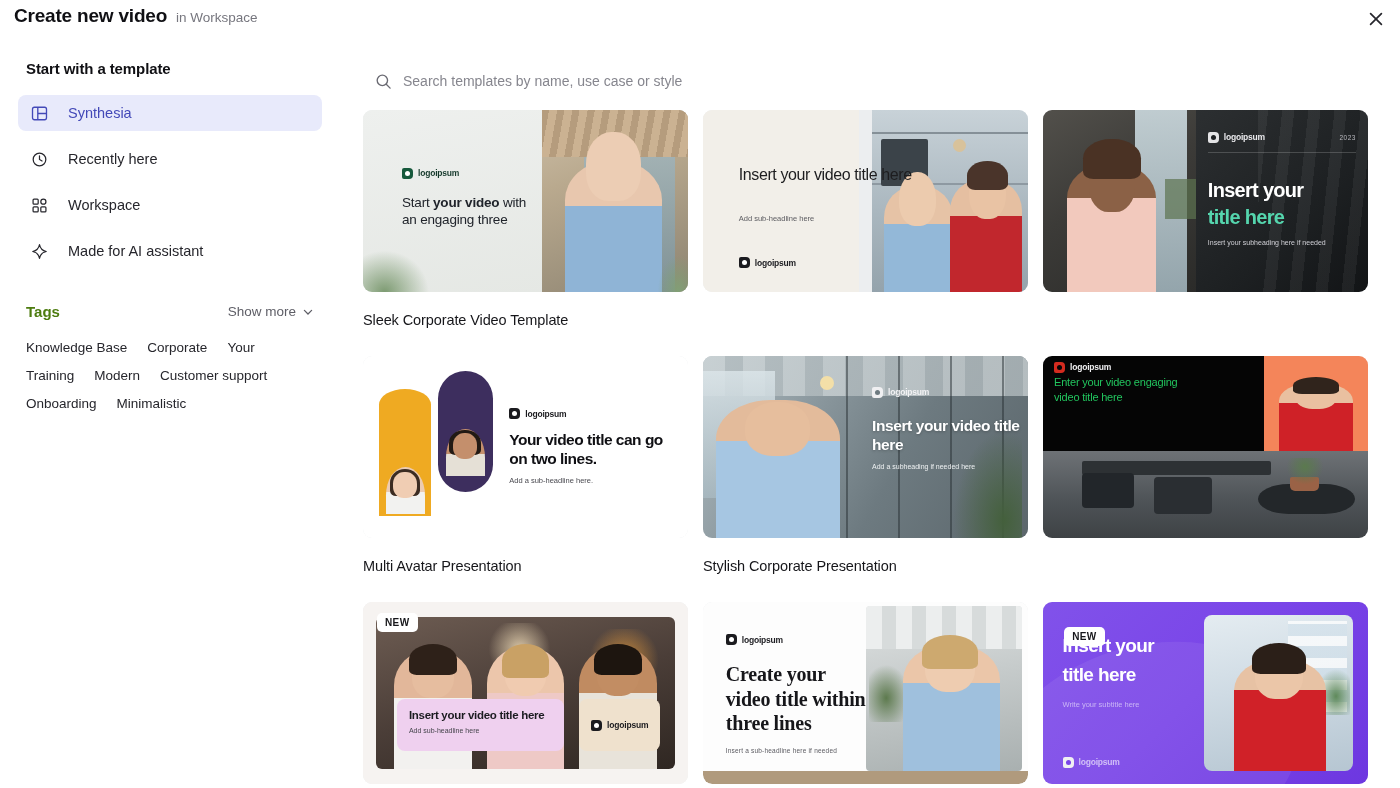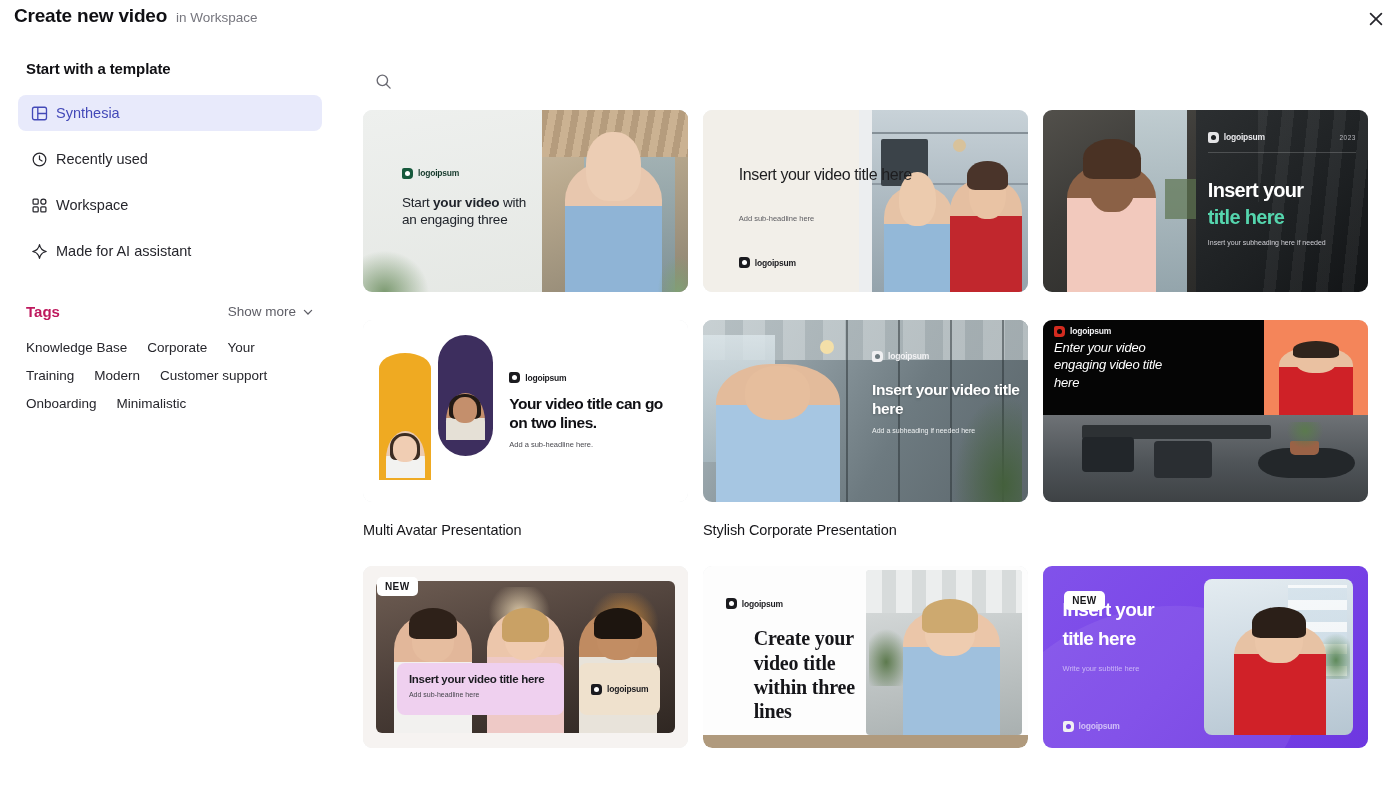--- a/index.html
+++ b/index.html
@@ -22,31 +22,31 @@
     position: absolute; right: 9px; top: 4px; width: 30px; height: 30px;
     display: flex; align-items: center; justify-content: center;
     border-radius: 6px; cursor: pointer; background: transparent; border: none;
   }
 
   
   .sidebar { position: absolute; left: 0; top: 60px; width: 340px; }
   .sidebar-heading { font-size: 15px; font-weight: 700; color: #101014; padding: 0 0 0 26px; letter-spacing: -0.1px; }
   .nav { margin-top: 18px; padding: 0 18px 0 18px; }
   .nav-item {
-    display: flex; align-items: center; gap: 8px;
+    display: flex; align-items: center; gap: 20px;
     height: 36px; padding: 0 12px; border-radius: 8px;
     font-size: 14.5px; color: #26262c; cursor: pointer; margin-bottom: 10px;
   }
   .nav-item.active { background: #e8eafb; color: #4349b8; font-weight: 400; }
   .nav-icon { width: 18px; height: 18px; display: flex; align-items: center; justify-content: center; flex: 0 0 18px; }
   .nav-icon svg { display: block; }
 
   .tags-section { margin-top: 34px; padding: 0 26px; }
   .tags-head { display: flex; align-items: center; justify-content: space-between; }
-  .tags-title { font-size: 15px; font-weight: 700; color: #be185d; }
+  .tags-title { font-size: 15px; font-weight: 700; color: #4d7c0f; }
   .show-more { display: flex; align-items: center; gap: 6px; font-size: 13.5px; color: #5e5e66; cursor: pointer; }
   .tag-list { margin-top: 20px; display: flex; flex-wrap: wrap; column-gap: 20px; row-gap: 13px; max-width: 290px; }
   .tag { font-size: 13.5px; color: #26262c; cursor: pointer; white-space: nowrap; }
 
   
   .main { position: absolute; left: 363px; top: 62px; width: 1010px; }
   .search-bar {
     position: relative; width: 590px; height: 38px;
     display: flex; align-items: center; gap: 11px;
     border-radius: 8px; background: #ffffff;
@@ -204,21 +204,21 @@
   .c6-chair2 { position: absolute; left: 34%; top: 30%; width: 18%; height: 42%; background: #2a2e32; border-radius: 4px; }
   .c6-round { position: absolute; right: 4%; top: 38%; width: 30%; height: 34%; background: #23272a; border-radius: 50%/24px; }
   .c6-pot { position: absolute; right: 13%; top: 8%; width: 13%; height: 34%;
     background: radial-gradient(ellipse at 50% 30%, #5b7a4e 0%, rgba(91,122,78,0) 62%); }
   .c6-potbase { position: absolute; right: 15%; top: 30%; width: 9%; height: 16%; background: #9a6246; border-radius: 2px 2px 5px 5px; }
   .c6-logo { position: absolute; left: 5%; top: 6%; }
   .c6-logo .logo-mark { background: #d42b1f; }
   .c6-logo .logo-mark::after { background: #050505; }
   .c6-logo .logo-text { color: #f0f0f2; }
   .c6-title { position: absolute; left: 5%; top: 20%; width: 60%;
-    font-size: 13px; line-height: 1.35; color: #ffffff; letter-spacing: -0.2px; font-style: italic; }
+    font-size: 11px; line-height: 1.35; color: #22c55e; letter-spacing: -0.2px; }
 
   
   .c7-bg { position: absolute; inset: 0; background: #f6f3f1; }
   .c7-photo { position: absolute; left: 4%; top: 8%; width: 92%; height: 84%;
     background: linear-gradient(165deg,#6d5c52 0%,#4b3e38 50%,#2f2722 100%);
     border-radius: 6px; overflow: hidden; }
   .c7-bok { position: absolute; right: 4%; top: 8%; width: 26%; height: 40%;
     background: radial-gradient(circle at 50% 50%, #c98a3d 0%, rgba(201,138,61,0) 70%); }
   .c7-bok2 { position: absolute; left: 36%; top: 4%; width: 24%; height: 34%;
     background: radial-gradient(circle at 50% 50%, #d9c6a6 0%, rgba(217,198,166,0) 70%); }
@@ -243,21 +243,21 @@
   .c7-logobox .logo-mark { background: #1b1b1f; }
   .c7-logobox .logo-text { color: #1b1b1f; }
 
   
   .c8-bg { position: absolute; inset: 0; background: #fdfdfd; }
   .c8-desk { position: absolute; left: 0; bottom: 0; width: 100%; height: 7%; background: #b09a7d; border-radius: 0 0 9px 9px; }
   .c8-left { position: absolute; left: 7%; top: 16%; width: 44%; }
   .c8-logo .logo-mark { background: #1b1b1f; }
   .c8-logo .logo-text { color: #1b1b1f; }
   .c8-title { margin-top: 13px; font-family: "Liberation Serif", serif;
-    font-size: 20px; font-weight: 700; line-height: 1.22; color: #16161a; letter-spacing: -0.2px; margin-left: 28px; }
+    font-size: 20px; font-weight: 700; line-height: 1.22; color: #16161a; letter-spacing: -0.2px; }
   .c8-sub { margin-top: 12px; font-size: 6.5px; color: #5a5a60; letter-spacing: .2px; }
   .c8-photo { position: absolute; right: 2%; top: 2%; width: 48%; height: 91%;
     background: linear-gradient(170deg,#dfe2e2 0%,#c6cbcb 45%,#a9b0b0 100%); border-radius: 4px; overflow: hidden; }
   .c8-ceil { position: absolute; left: 0; top: 0; width: 100%; height: 26%;
     background: repeating-linear-gradient(90deg,#eceeee 0 16px,#d7dbdb 16px 30px); }
   .c8-plant { position: absolute; left: 2%; top: 34%; width: 28%; height: 36%;
     background: radial-gradient(ellipse at 40% 60%, #5d7a4e 0%, rgba(93,122,78,0) 65%); }
   .c8-p { position: absolute; left: 24%; bottom: 0; width: 62%; height: 76%;
     background: linear-gradient(180deg,#ebc6a9 0 30%, #9fc0dd 30% 100%); border-radius: 44% 44% 0 0/28% 28% 0 0; }
   .c8-ph { position: absolute; left: 38%; bottom: 48%; width: 32%; height: 31%; background: #eeccb0; border-radius: 46% 46% 42% 42%; }
@@ -320,21 +320,21 @@
         <span>Synthesia</span>
       </div>
 
       <div class="nav-item">
         <span class="nav-icon">
           <svg width="17" height="17" viewBox="0 0 18 18">
             <circle cx="9" cy="9" r="6.7" fill="none" stroke="#26262c" stroke-width="1.3"></circle>
             <path d="M9 5.1 V9 L11.7 10.6" stroke="#26262c" stroke-width="1.3" stroke-linecap="round" fill="none"></path>
           </svg>
         </span>
-        <span>Recently used</span>
+        <span>Recently here</span>
       </div>
 
       <div class="nav-item">
         <span class="nav-icon">
           <svg width="17" height="17" viewBox="0 0 18 18">
             <rect x="2.2" y="2.2" width="5.4" height="5.4" rx="1" fill="none" stroke="#26262c" stroke-width="1.3"></rect>
             <circle cx="13.1" cy="4.9" r="2.7" fill="none" stroke="#26262c" stroke-width="1.3"></circle>
             <rect x="2.2" y="10.4" width="5.4" height="5.4" rx="1" fill="none" stroke="#26262c" stroke-width="1.3"></rect>
             <rect x="10.4" y="10.4" width="5.4" height="5.4" rx="1" fill="none" stroke="#26262c" stroke-width="1.3"></rect>
           </svg>
@@ -377,20 +377,21 @@
 
   <div class="main">
 
     <div class="search-bar">
       <span class="search-icon">
         <svg width="17" height="17" viewBox="0 0 18 18">
           <circle cx="7.8" cy="7.8" r="5.5" fill="none" stroke="#6a6a72" stroke-width="1.45"></circle>
           <path d="M11.9 11.9 L16 16" stroke="#6a6a72" stroke-width="1.45" stroke-linecap="round"></path>
         </svg>
       </span>
+      <input class="search-input" type="text" placeholder="Search templates by name, use case or style" style="">
     </div>
 
     <div class="grid">
 
       <div class="card">
         <div class="thumb">
           <div class="c1-bg"></div>
           <div class="c1-photo"></div>
           <div class="c1-win"></div>
           <div class="c1-beam"></div>
@@ -402,20 +403,21 @@
             <span class="logo c1-logo">
               <span class="logo-mark"></span>
               <span class="logo-text">logoipsum</span>
             </span>
             <div class="c1-title">
               <span>Start </span><b>your video</b><span> with</span><br>
               <span>an engaging three</span>
             </div>
           </div>
         </div>
+        <div class="card-title">Sleek Corporate Video Template</div>
       </div>
 
       <div class="card">
         <div class="thumb">
           <div class="c2-left"></div>
           <div class="c2-right">
             <div class="c2-winline"></div>
             <div class="c2-winline2"></div>
             <div class="c2-panel"></div>
             <div class="c2-lamp"></div>

